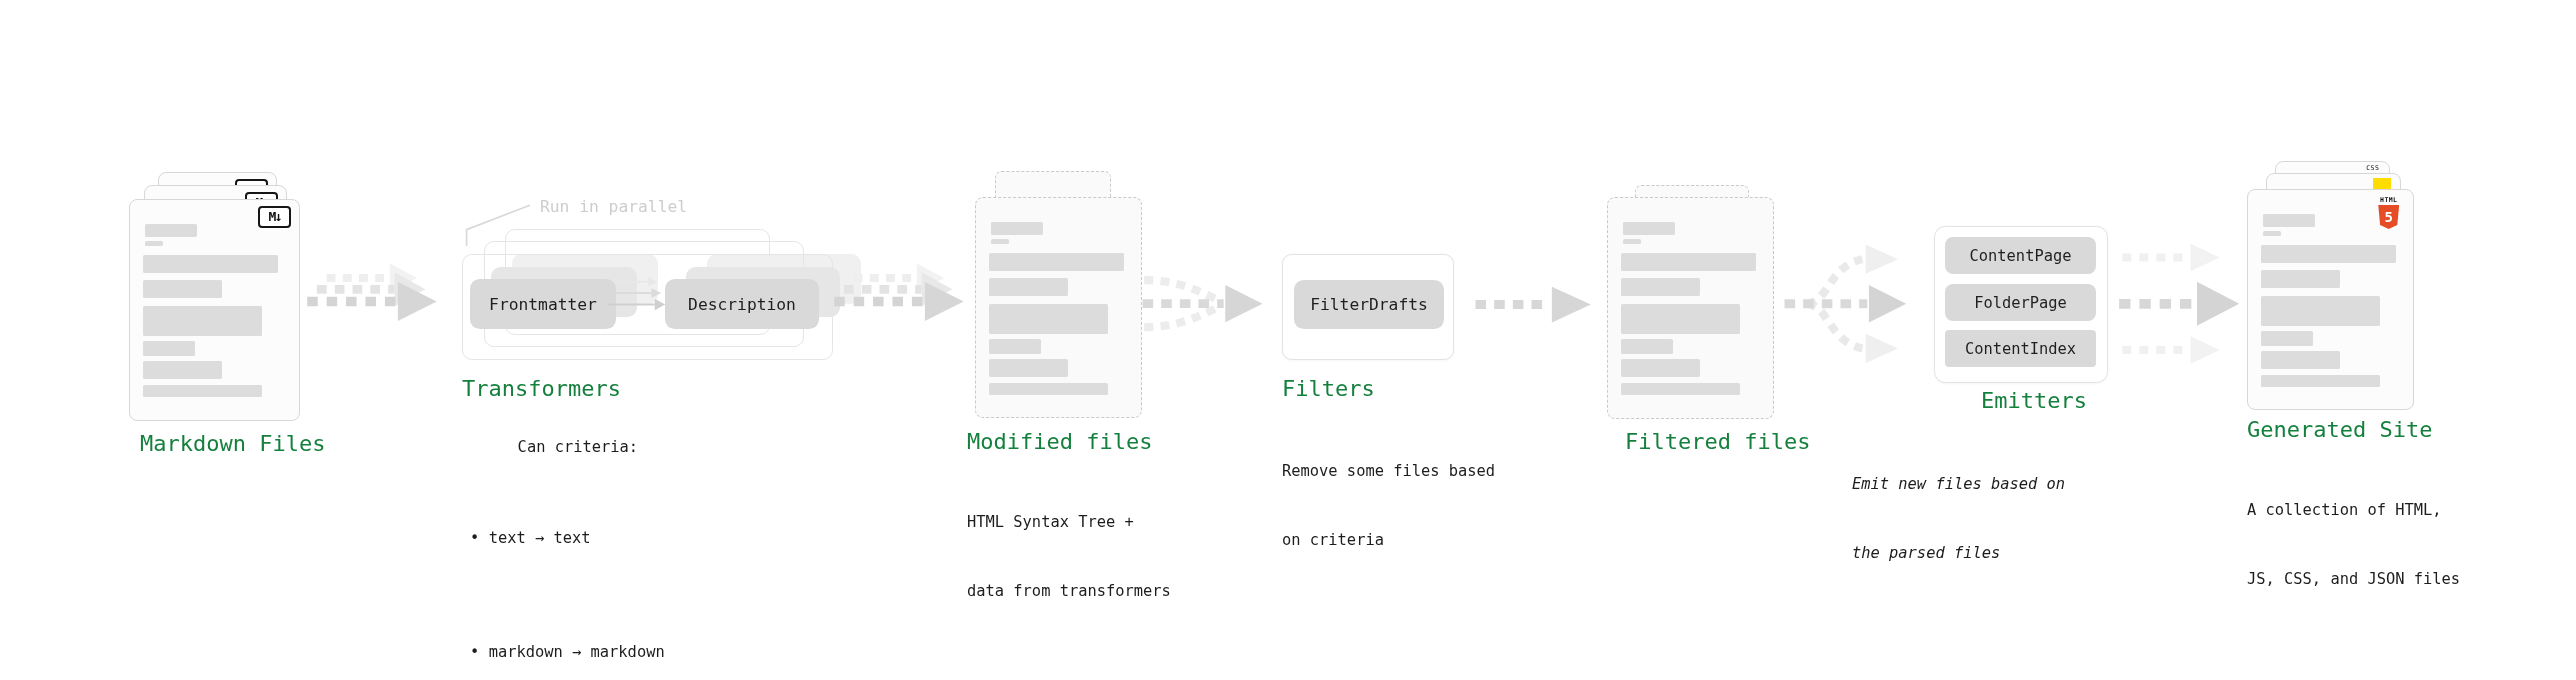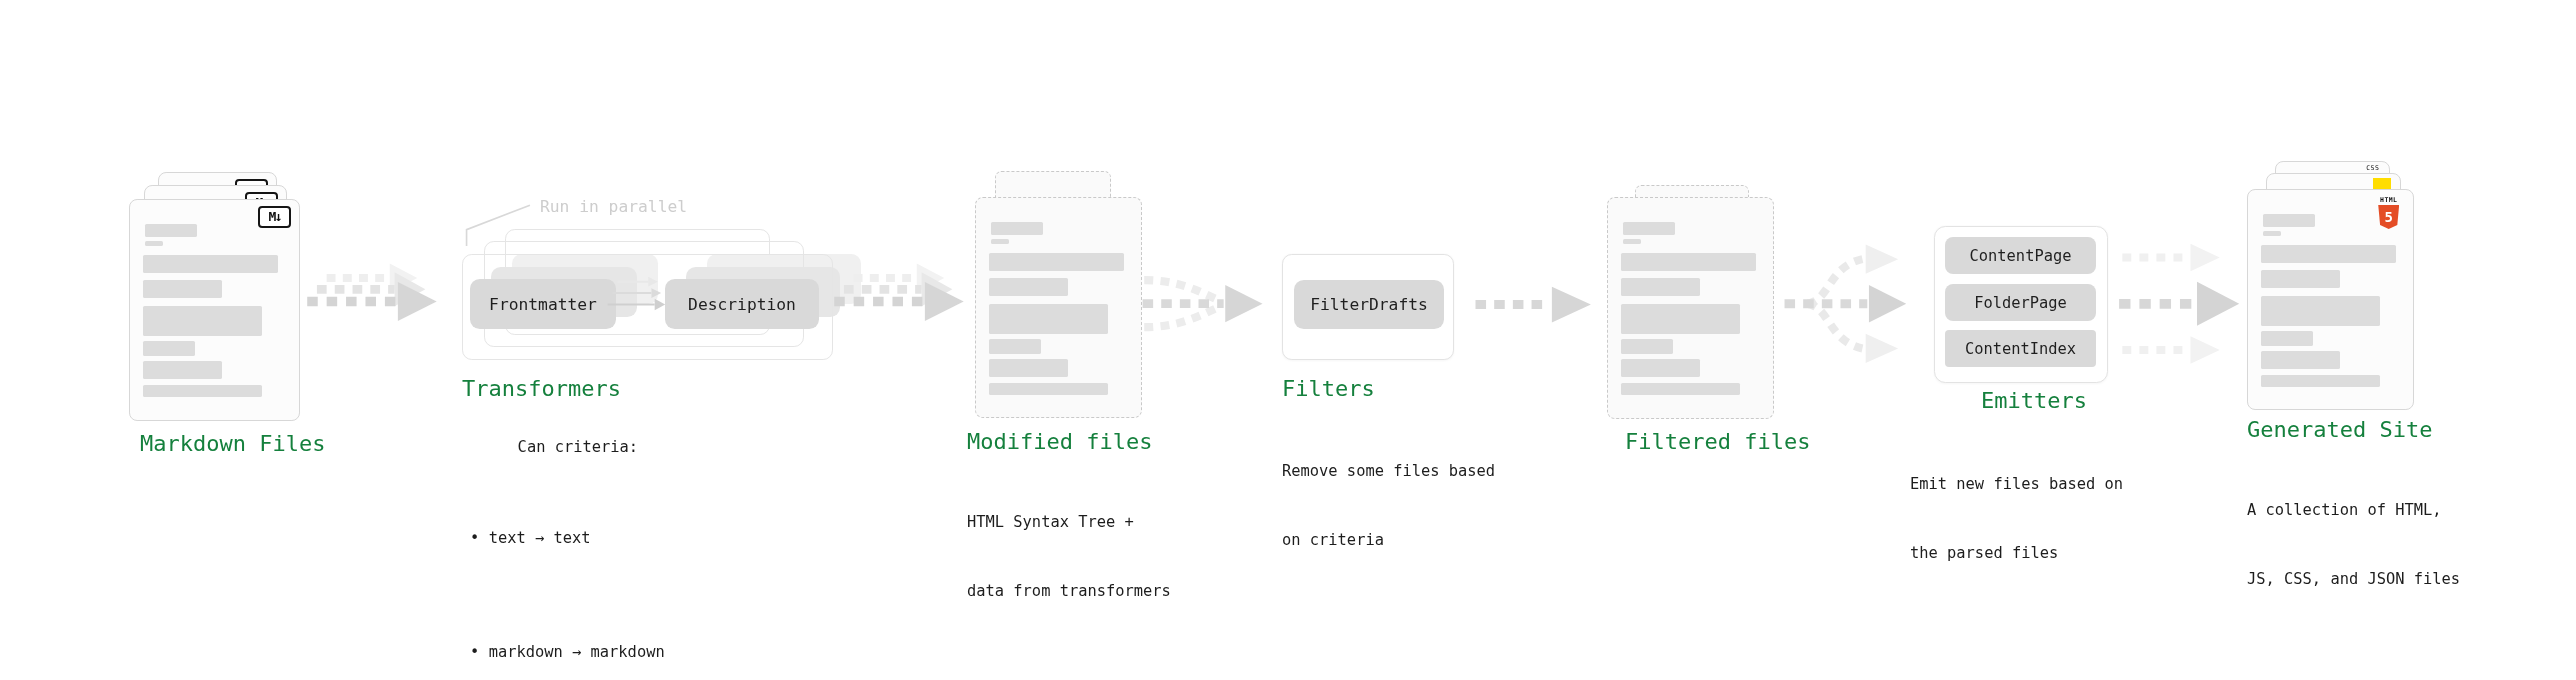--- a/index.html
+++ b/index.html
@@ -175,21 +175,21 @@
     <line x1="8" y1="86" x2="110" y2="86" stroke="#d9d9d9" stroke-width="11" stroke-dasharray="13 10"></line>
     <polygon points="112,63 112,109 158,86" fill="#d4d4d4"></polygon>
   </svg>
 
   <div>
     <div class="card" style="left:1934px;top:226px;width:174px;height:157px;border-radius:11.4px;"></div>
     <div class="pill" style="left:1945px;top:237px;width:151px;height:37px;border-radius:8.1px;font-size:15.4px;">ContentPage</div>
     <div class="pill" style="left:1945px;top:284px;width:151px;height:37px;border-radius:8.1px;font-size:15.4px;">FolderPage</div>
     <div class="pill" style="left:1945px;top:330px;width:151px;height:37px;border-radius:4px;font-size:15.4px;">ContentIndex</div>
     <div class="stage-label" style="left:1934px;top:389px;margin-left:47px;">Emitters</div>
-    <div class="body-text" style="left:1910px;top:427px;">
+    <div class="body-text" style="left:1852px;top:427px;font-style:italic;">
       <span style="display:block;">Emit new files based on</span>
       <span style="display:block;">the parsed files</span>
     </div>
   </div>
 
   <svg class="abs-svg" style="left:2111px;top:234px;" width="142" height="142" viewBox="0 0 175 175">
     <line x1="14" y1="29" x2="96" y2="29" stroke="#f0f0f0" stroke-width="10" stroke-dasharray="11 10"></line>
     <polygon points="98,12 98,46 134,29" fill="#f2f2f2"></polygon>
     <line x1="10" y1="86" x2="104" y2="86" stroke="#d7d7d7" stroke-width="12" stroke-dasharray="14 11"></line>
     <polygon points="106,59 106,113 158,86" fill="#d4d4d4"></polygon>

